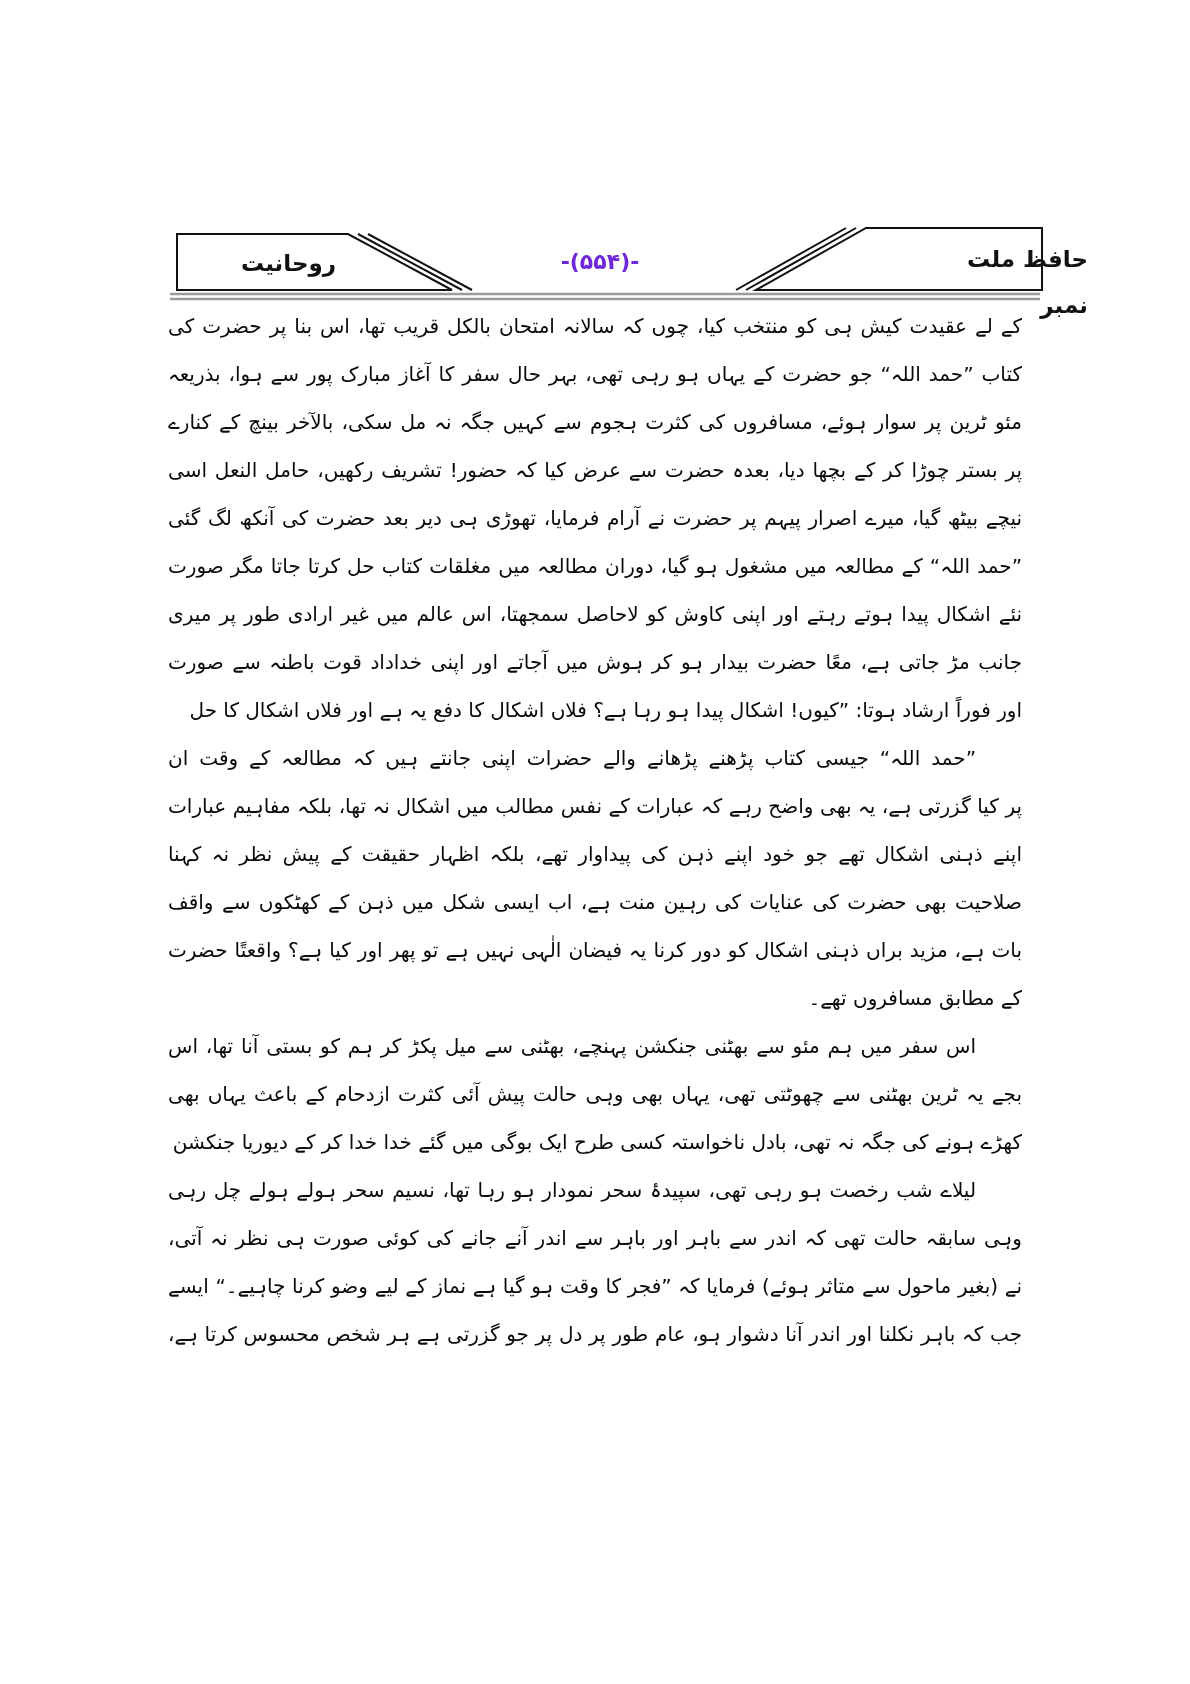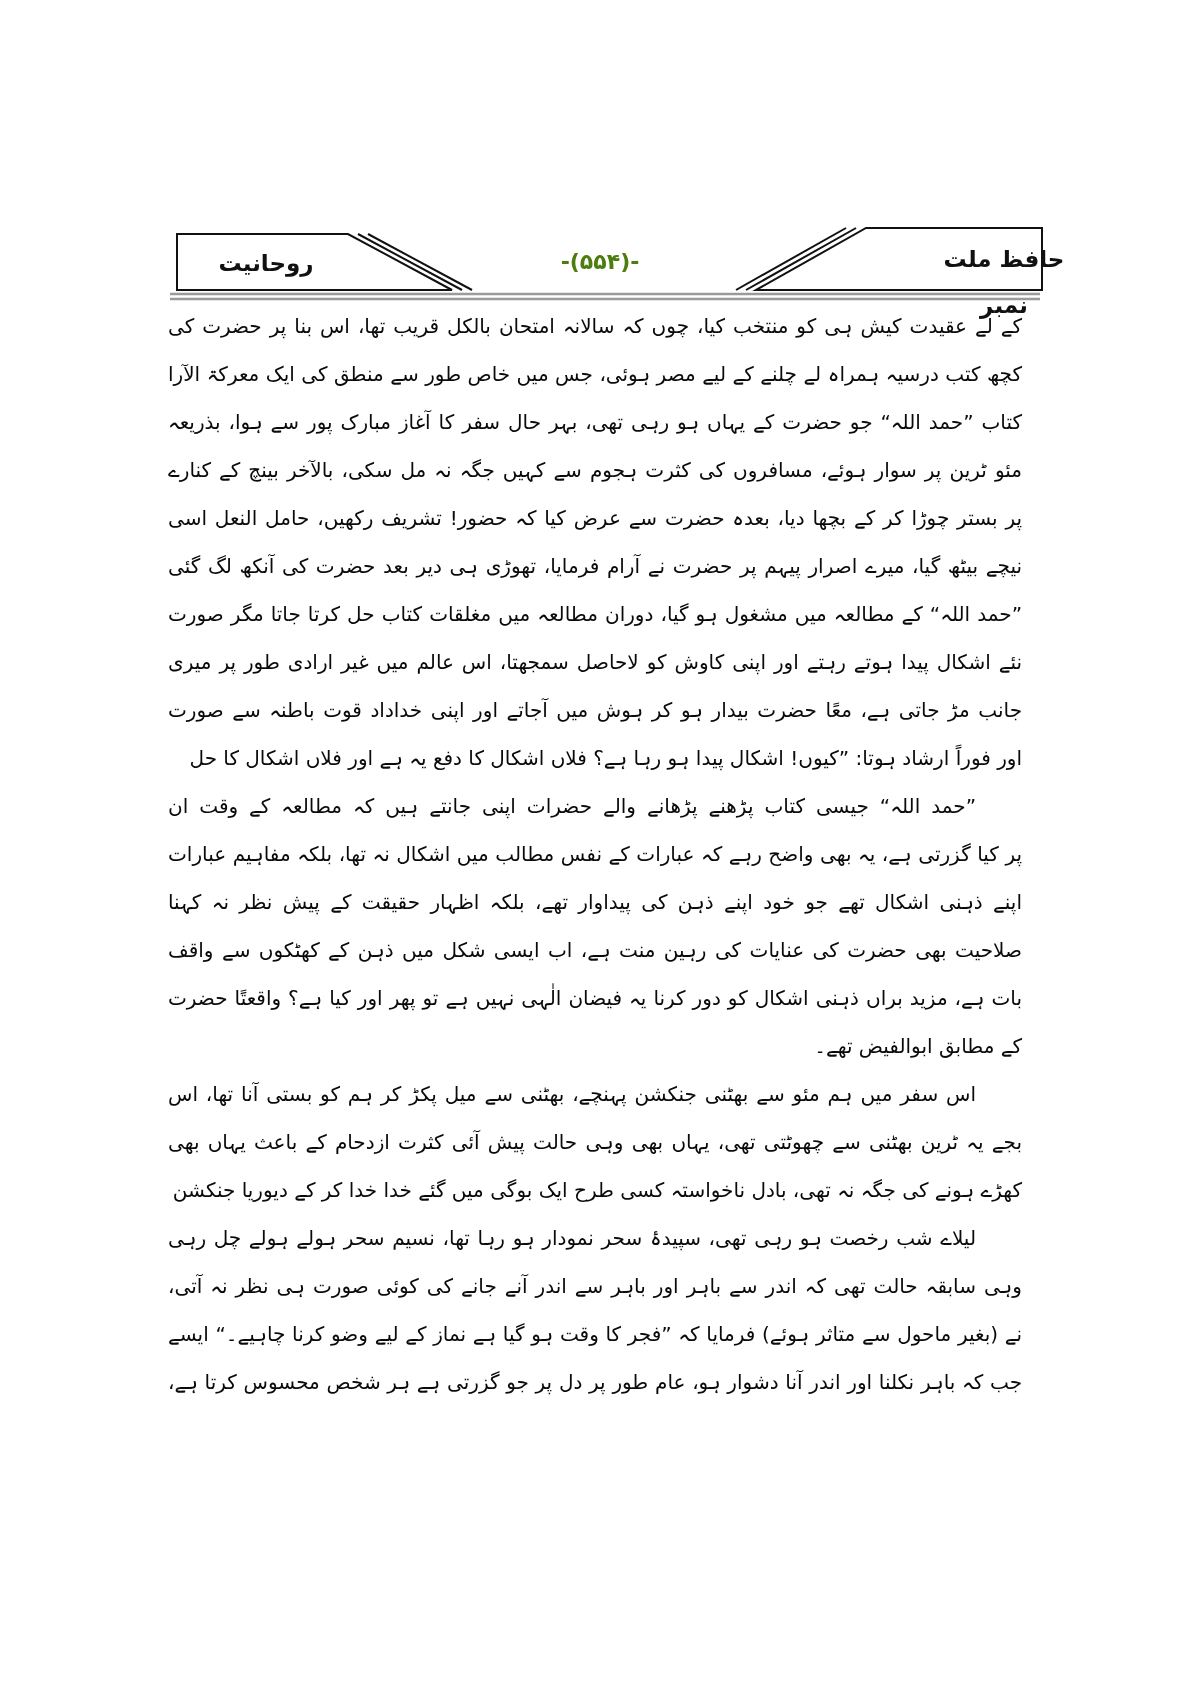--- a/index.html
+++ b/index.html
@@ -8,30 +8,30 @@
     width:1190px;height:1684px;
     background:#ffffff;
     font-family:"DejaVu Sans",sans-serif;
     color:#000;
     overflow:hidden;
   }
   .hdr-svg{position:absolute;left:0;top:0;}
   .hdr-label{
     position:absolute;
     font-size:23px;font-weight:bold;
-    text-align:center;line-height:46px;
+    text-align:right;line-height:46px;
     direction:rtl;
     color:#111;
   }
   .hdr-left{left:196px;top:240px;width:140px;}
   .hdr-right{left:920px;top:236px;width:168px;}
   .hdr-pagenum{
     position:absolute;left:535px;top:242px;width:130px;
     font-size:22px;font-weight:bold;text-align:center;line-height:40px;
-    color:#4d7c0f;
+    color:#6d28d9;
   }
   .body-text{
     position:absolute;
     left:168px;top:302px;width:854px;
     direction:rtl;
     font-size:20px;
     color:#0a0a0a;
   }
   .line{
     height:48px;line-height:48px;
@@ -71,35 +71,34 @@
       <line x1="170" y1="299" x2="1040" y2="299"></line>
     </g>
   </svg>
 
   <div class="hdr-label hdr-left">روحانیت</div>
   <div class="hdr-pagenum">-(۵۵۴)-</div>
   <div class="hdr-label hdr-right">حافظ ملت نمبر</div>
 
   <div class="body-text">
     <div class="line">کے لے عقیدت کیش ہی کو منتخب کیا، چوں کہ سالانہ امتحان بالکل قریب تھا، اس بنا پر حضرت کی طلبا نواز ذہنیت</div>
-    <div class="line">کچھ کتب درسیہ ہمراہ لے چلنے کے لیے مصر ہوئی، جس میں خاص طور سے منطق کی ایک معرکۃ الآرا</div>
     <div class="line">کتاب ”حمد اللہ“ جو حضرت کے یہاں ہو رہی تھی، بہر حال سفر کا آغاز مبارک پور سے ہوا، بذریعہ ٹرین مئو پہنچے،</div>
     <div class="line">مئو ٹرین پر سوار ہوئے، مسافروں کی کثرت ہجوم سے کہیں جگہ نہ مل سکی، بالآخر بینچ کے کنارے بکس رکھ کر اسی</div>
     <div class="line">پر بستر چوڑا کر کے بچھا دیا، بعدہ حضرت سے عرض کیا کہ حضور! تشریف رکھیں، حامل النعل اسی بکس سے متّصل</div>
     <div class="line">نیچے بیٹھ گیا، میرے اصرار پیہم پر حضرت نے آرام فرمایا، تھوڑی ہی دیر بعد حضرت کی آنکھ لگ گئی اور میں</div>
     <div class="line">”حمد اللہ“ کے مطالعہ میں مشغول ہو گیا، دوران مطالعہ میں مغلقات کتاب حل کرتا جاتا مگر صورت حل پر</div>
     <div class="line">نئے اشکال پیدا ہوتے رہتے اور اپنی کاوش کو لاحاصل سمجھتا، اس عالم میں غیر ارادی طور پر میری گردن حضرت کی</div>
     <div class="line">جانب مڑ جاتی ہے، معًا حضرت بیدار ہو کر ہوش میں آجاتے اور اپنی خداداد قوت باطنہ سے صورت حال سمجھ جاتے</div>
     <div class="line end">اور فوراً ارشاد ہوتا: ”کیوں! اشکال پیدا ہو رہا ہے؟ فلاں اشکال کا دفع یہ ہے اور فلاں اشکال کا حل یہ ہے۔“</div>
     <div class="line indent">”حمد اللہ“ جیسی کتاب پڑھنے پڑھانے والے حضرات اپنی جانتے ہیں کہ مطالعہ کے وقت ان</div>
     <div class="line">پر کیا گزرتی ہے، یہ بھی واضح رہے کہ عبارات کے نفس مطالب میں اشکال نہ تھا، بلکہ مفاہیم عبارات میں میرے</div>
     <div class="line">اپنے ذہنی اشکال تھے جو خود اپنے ذہن کی پیداوار تھے، بلکہ اظہار حقیقت کے پیش نظر نہ کہنا ناشکری ہوگی کہ یہ</div>
     <div class="line">صلاحیت بھی حضرت کی عنایات کی رہین منت ہے، اب ایسی شکل میں ذہن کے کھٹکوں سے واقف ہونا کتنی اہم</div>
     <div class="line">بات ہے، مزید براں ذہنی اشکال کو دور کرنا یہ فیضان الٰہی نہیں ہے تو پھر اور کیا ہے؟ واقعتًا حضرت اپنی کنیت</div>
-    <div class="line end">کے مطابق ابوالفیض تھے۔</div>
+    <div class="line end">کے مطابق مسافروں تھے۔</div>
     <div class="line indent">اس سفر میں ہم مئو سے بھٹنی جنکشن پہنچے، بھٹنی سے میل پکڑ کر ہم کو بستی آنا تھا، اس زمانے میں تقریبًا تین</div>
     <div class="line">بجے یہ ٹرین بھٹنی سے چھوٹتی تھی، یہاں بھی وہی حالت پیش آئی کثرت ازدحام کے باعث یہاں بھی ٹرین میں</div>
     <div class="line end">کھڑے ہونے کی جگہ نہ تھی، بادل ناخواستہ کسی طرح ایک بوگی میں گئے خدا خدا کر کے دیوریا جنکشن پہنچے۔</div>
     <div class="line indent">لیلاے شب رخصت ہو رہی تھی، سپیدۂ سحر نمودار ہو رہا تھا، نسیم سحر ہولے ہولے چل رہی تھی، ہجوم کی</div>
     <div class="line">وہی سابقہ حالت تھی کہ اندر سے باہر اور باہر سے اندر آنے جانے کی کوئی صورت ہی نظر نہ آتی، لیکن حضرت</div>
     <div class="line">نے (بغیر ماحول سے متاثر ہوئے) فرمایا کہ ”فجر کا وقت ہو گیا ہے نماز کے لیے وضو کرنا چاہیے۔“ ایسے وقت میں</div>
     <div class="line">جب کہ باہر نکلنا اور اندر آنا دشوار ہو، عام طور پر دل پر جو گزرتی ہے ہر شخص محسوس کرتا ہے، باہر نکلنا تو بڑی بات،</div>
   </div>
 
 </div>

